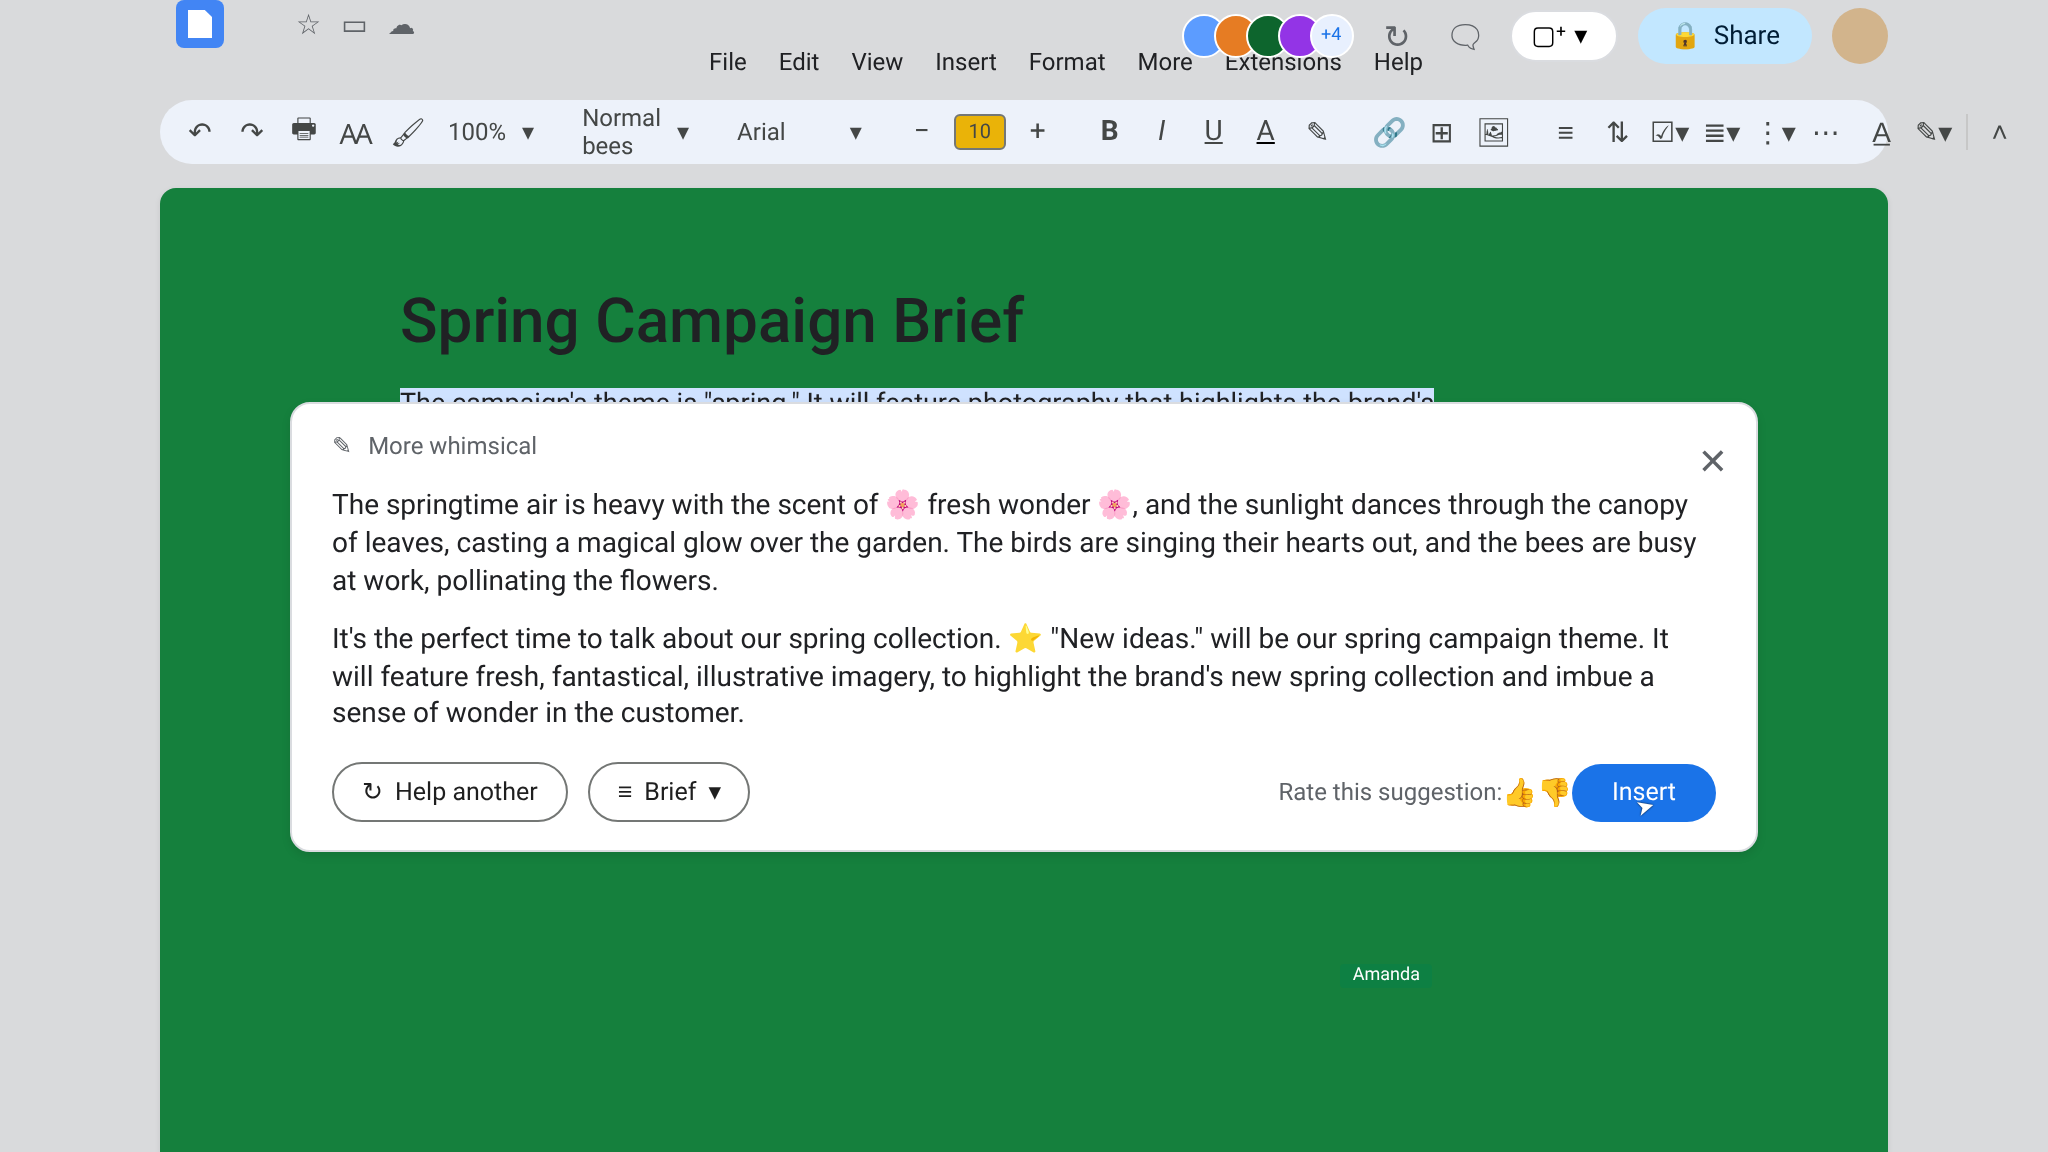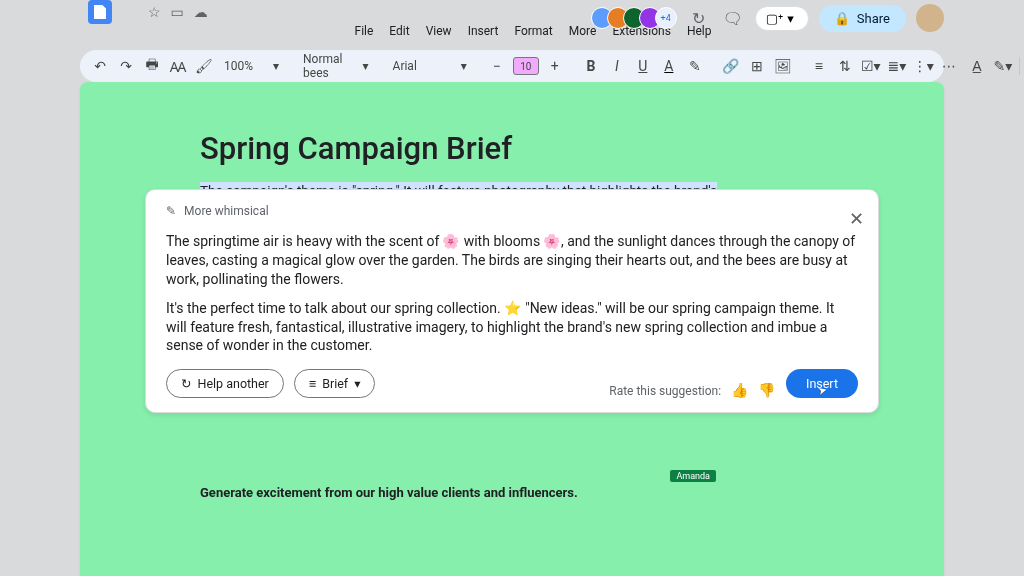--- a/index.html
+++ b/index.html
@@ -161,39 +161,40 @@
   font-size: 14px;
 }
 .tb-sep {
   width: 1px;
   height: 18px;
   background: #c7c7c7;
 }
 .tb-dropdown {
   display: flex;
   align-items: center;
-  gap: 20px;
+  gap: 8px;
   padding: 2px 4px;
   cursor: pointer;
   justify-content: center;
 }
 .font-size-box {
   border: 1px solid #747775;
-  background: #f0abfc;
+  background: #eab308;
   border-radius: 3px;
   width: 26px;
   height: 18px;
   display: flex;
   align-items: center;
   justify-content: center;
   font-size: 10px;
 }
 .page-area {
   flex: 1;
-  background: #86efac;
+  margin-top: 12px;
+  background: #15803d;
   border-radius: 8px 8px 0 0;
   box-shadow: 0 1px 3px rgba(0,0,0,.08);
   padding: 48px 120px 24px 120px;
   overflow: hidden;
   position: relative;
 }
 .doc-title {
   font-size: 31px;
   font-weight: 500;
   color: #202124;
@@ -253,22 +254,21 @@
   color: #1f1f1f;
   background: #fff;
   display: flex;
   align-items: center;
   gap: 6px;
   cursor: pointer;
 }
 .sp-right {
   margin-left: auto;
   display: flex;
-  align-items: flex-end;
-  gap: 10px;
+  align-items: center;
 }
 .rate-lbl { font-size: 12px; color: #5f6368; }
 .thumb { font-size: 14px; color: #5f6368; cursor: pointer; }
 .insert-btn {
   background: #1a73e8;
   color: #fff;
   border-radius: 18px;
   padding: 7px 20px;
   font-size: 12.5px;
   cursor: pointer;
@@ -424,21 +424,21 @@
       </div>
 
       <div class="suggestion-panel">
         <div class="sp-header">
           <span>✎</span>
           <span>More whimsical</span>
         </div>
         <span class="sp-close">✕</span>
         <div class="sp-body">
           <p>
-            <span>The springtime air is heavy with the scent of </span><span>🌸</span><span> with blooms </span><span>🌸</span><span>, and the sunlight dances through the canopy of leaves, casting a magical glow over the garden. The birds are singing their hearts out, and the bees are busy at work, pollinating the flowers.</span>
+            <span>The springtime air is heavy with the scent of </span><span>🌸</span><span> fresh wonder </span><span>🌸</span><span>, and the sunlight dances through the canopy of leaves, casting a magical glow over the garden. The birds are singing their hearts out, and the bees are busy at work, pollinating the flowers.</span>
           </p>
           <p>
             <span>It's the perfect time to talk about our spring collection. </span><span>⭐</span><span> "New ideas." will be our spring campaign theme. It will feature fresh, fantastical, illustrative imagery, to highlight the brand's new spring collection and imbue a sense of wonder in the customer.</span>
           </p>
         </div>
         <div class="sp-footer">
           <div class="pill-btn">
             <span>↻</span>
             <span>Help another</span>
           </div>
@@ -454,18 +454,17 @@
             <div class="insert-btn">
               <span>Insert</span>
               <span class="cursor-arrow">➤</span>
             </div>
           </div>
         </div>
       </div>
 
       <div class="below-section">
         <div class="tag">Amanda</div>
-        <div class="below-title">Generate excitement from our high value clients and influencers.</div>
       </div>
     </div>
 
   </div>
 </div>
 
 </body></html>

